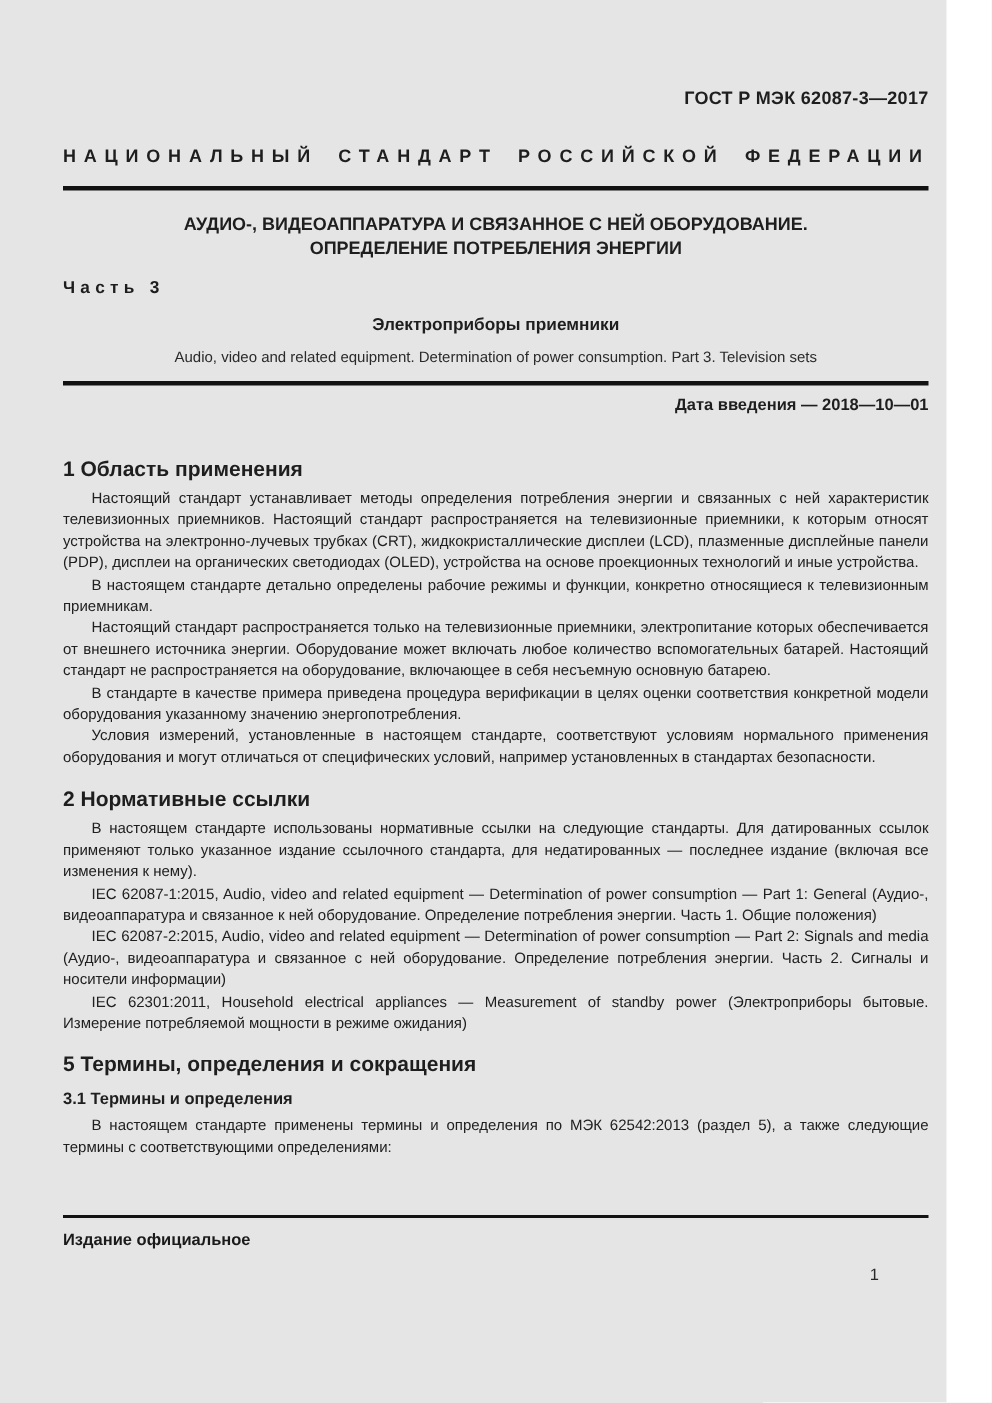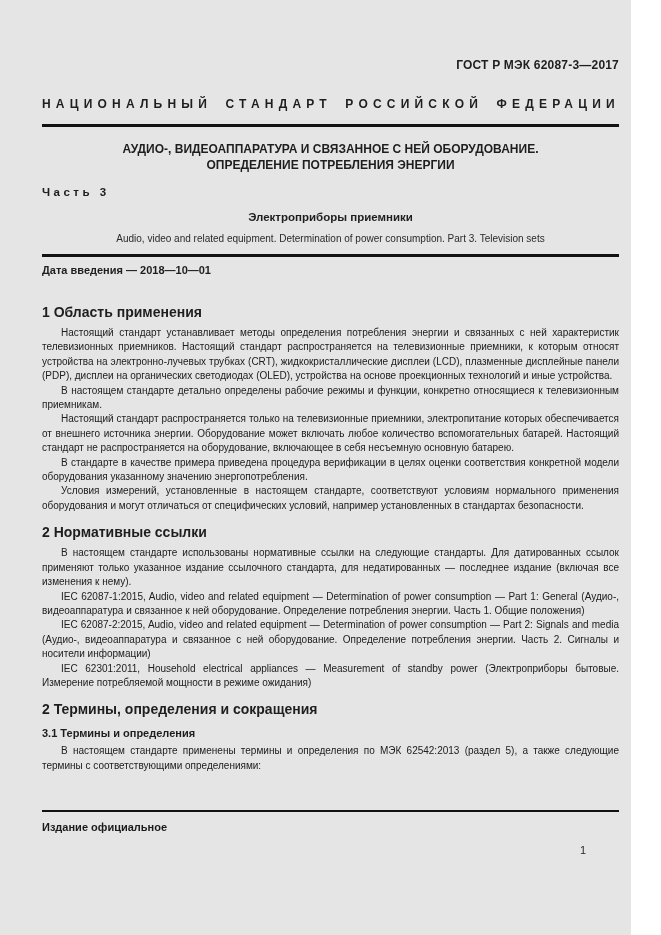--- a/index.html
+++ b/index.html
@@ -38,21 +38,21 @@
   .doc-subtitle{
     margin-top:13px;
     font-size:11.5px;font-weight:bold;text-align:center;
   }
   .doc-title-en{
     margin-top:9px;
     font-size:10px;text-align:center;line-height:13px;color:#2a2a2a;
   }
   .effective-date{
     margin-top:7px;
-    font-size:11px;font-weight:bold;text-align:left;
+    font-size:11px;font-weight:bold;text-align:right;
   }
   .section-heading{
     font-size:14px;font-weight:bold;line-height:17px;
     margin:0;padding:0;
   }
   .sh-1{margin-top:28px;}
   .sh-2{margin-top:11px;}
   .sh-3{margin-top:11px;}
   .sub-heading{
     font-size:11px;font-weight:bold;margin-top:9px;
@@ -112,21 +112,21 @@
     </div>
 
     <h2 class="section-heading sh-2">2 Нормативные ссылки</h2>
     <div class="body-text">
       <p>В настоящем стандарте использованы нормативные ссылки на следующие стандарты. Для датированных ссылок применяют только указанное издание ссылочного стандарта, для недатированных — последнее издание (включая все изменения к нему).</p>
       <p>IEC 62087-1:2015, Audio, video and related equipment — Determination of power consumption — Part 1: General (Аудио-, видеоаппаратура и связанное к ней оборудование. Определение потребления энергии. Часть 1. Общие положения)</p>
       <p>IEC 62087-2:2015, Audio, video and related equipment — Determination of power consumption — Part 2: Signals and media (Аудио-, видеоаппаратура и связанное с ней оборудование. Определение потребления энергии. Часть 2. Сигналы и носители информации)</p>
       <p>IEC 62301:2011, Household electrical appliances — Measurement of standby power (Электроприборы бытовые. Измерение потребляемой мощности в режиме ожидания)</p>
     </div>
 
-    <h2 class="section-heading sh-3">2 Термины, определения и сокращения</h2>
+    <h2 class="section-heading sh-3">5 Термины, определения и сокращения</h2>
     <div class="sub-heading">3.1 Термины и определения</div>
     <div class="body-text">
       <p>В настоящем стандарте применены термины и определения по МЭК 62542:2013 (раздел 5), а также следующие термины с соответствующими определениями:</p>
     </div>
 
   </div>
 
   <div class="footer">
     <div class="footer-rule"></div>
     <div class="footer-note">Издание официальное</div>

